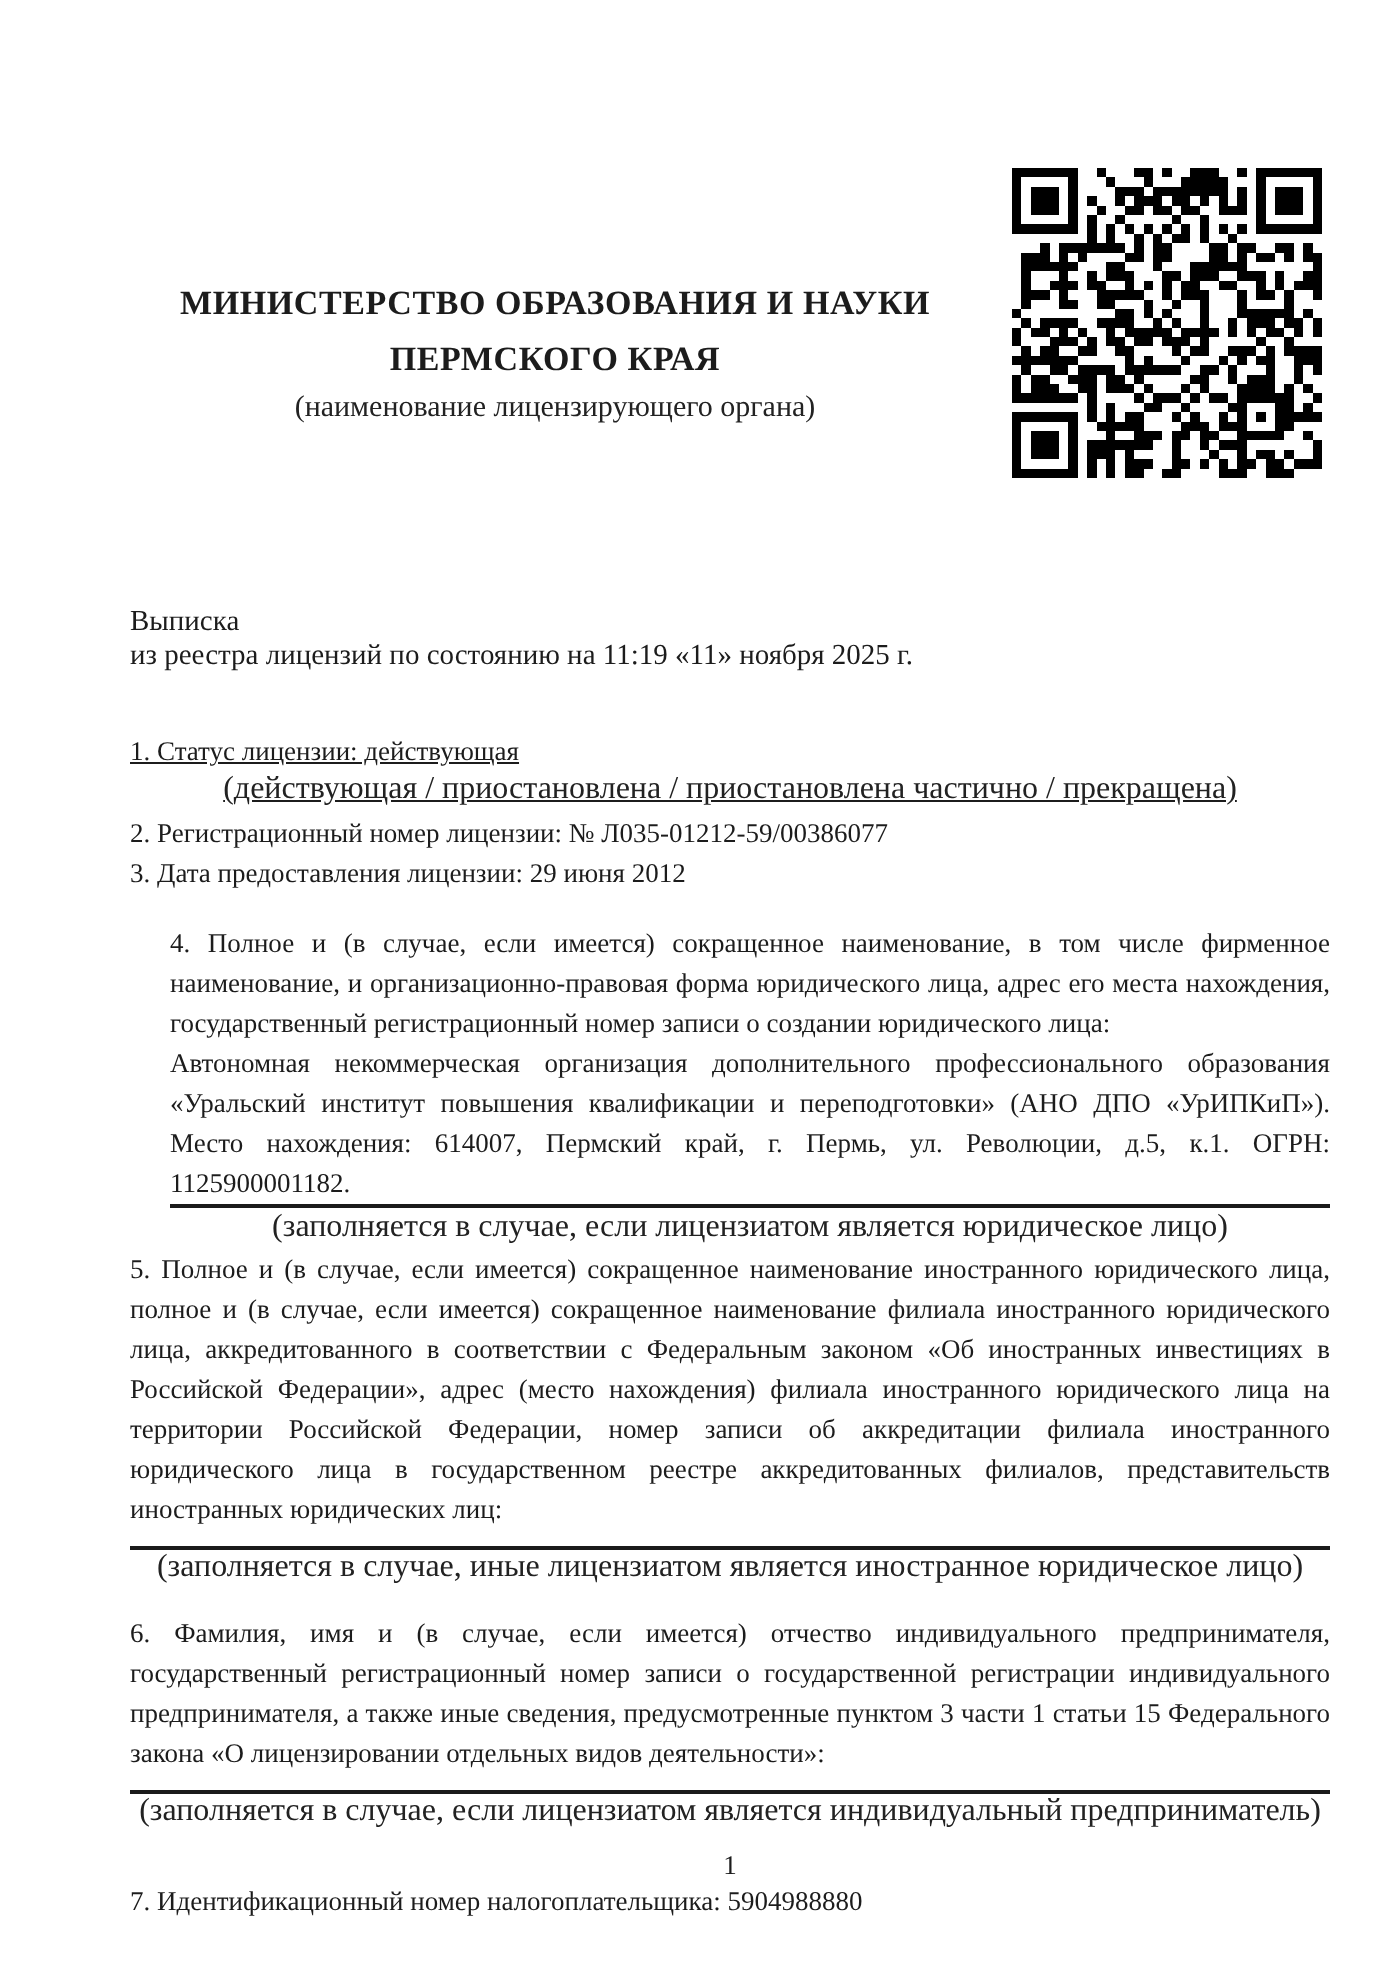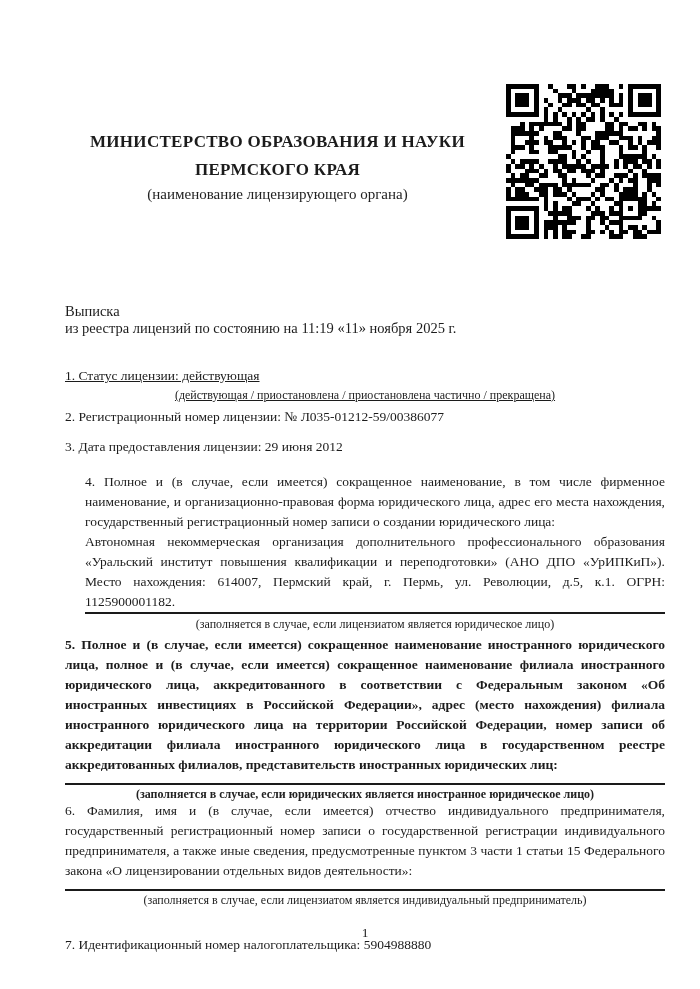--- a/index.html
+++ b/index.html
@@ -6,21 +6,21 @@
   .page{
     position:relative;
     width:700px;height:989px;
     background:#ffffff;
     font-family:"Liberation Serif","DejaVu Serif",serif;
     color:#1c1c1c;
     overflow:hidden;
   }
   
   .ministry{
-    position:absolute;left:65px;top:128px;width:425px;
+    position:absolute;left:65px;top:138px;width:425px;
     text-align:center;
   }
   .ministry-name{
     font-weight:bold;font-size:17px;line-height:28px;
     letter-spacing:.3px;white-space:nowrap;
   }
   .ministry-caption{
     font-size:15px;line-height:13px;margin-top:4px;color:#222;
   }
   .qr{
@@ -33,34 +33,34 @@
     text-align:left;font-size:14.5px;line-height:17px;
   }
   
   .items{
     position:absolute;left:65px;top:364px;width:600px;
     font-size:13.5px;line-height:20px;
   }
   .para{hyphens:none;}
   .just{text-align:justify;}
   .caption{
-    font-size:12px;line-height:14px;text-align:center;
+    font-size:16px;line-height:14px;text-align:center;
     margin-top:2px;color:#222;
   }
   .rule{
     height:0;border-top:2px solid #1a1a1a;margin:0;
   }
   .rule.gap{margin-top:8px;}
   .m-first{margin-top:2px;text-decoration:underline;}
   .m2{margin-top:5px;}
-  .m3{margin-top:10px;}
+  .m3{}
   .m4{margin-top:15px;margin-left:20px;}
   .m4 .caption{margin-top:3px;}
-  .m5{margin-top:4px;font-weight:bold;}
-  .m6{margin-top:0;}
+  .m5{margin-top:4px;}
+  .m6{margin-top:16px;}
   .m7{margin-top:28px;}
   .page-number{
     position:absolute;left:65px;top:925px;width:600px;
     text-align:center;font-size:13.5px;
   }
 </style>
 </head>
 <body>
 
 <div class="page">
@@ -662,21 +662,21 @@
     <section class="item m4">
       <div class="para just">4. Полное и (в случае, если имеется) сокращенное наименование, в том числе фирменное наименование, и организационно-правовая форма юридического лица, адрес его места нахождения, государственный регистрационный номер записи о создании юридического лица:</div>
       <div class="para just">Автономная некоммерческая организация дополнительного профессионального образования «Уральский институт повышения квалификации и переподготовки» (АНО ДПО «УрИПКиП»). Место нахождения: 614007, Пермский край, г. Пермь, ул. Революции, д.5, к.1. ОГРН: 1125900001182.</div>
       <div class="rule"></div>
       <div class="caption">(заполняется в случае, если лицензиатом является юридическое лицо)</div>
     </section>
 
     <section class="item m5">
       <div class="para just">5. Полное и (в случае, если имеется) сокращенное наименование иностранного юридического лица, полное и (в случае, если имеется) сокращенное наименование филиала иностранного юридического лица, аккредитованного в соответствии с Федеральным законом «Об иностранных инвестициях в Российской Федерации», адрес (место нахождения) филиала иностранного юридического лица на территории Российской Федерации, номер записи об аккредитации филиала иностранного юридического лица в государственном реестре аккредитованных филиалов, представительств иностранных юридических лиц:</div>
       <div class="rule gap"></div>
-      <div class="caption">(заполняется в случае, если юридических является иностранное юридическое лицо)</div>
+      <div class="caption">(заполняется в случае, иные лицензиатом является иностранное юридическое лицо)</div>
     </section>
 
     <section class="item m6">
       <div class="para just">6. Фамилия, имя и (в случае, если имеется) отчество индивидуального предпринимателя, государственный регистрационный номер записи о государственной регистрации индивидуального предпринимателя, а также иные сведения, предусмотренные пунктом 3 части 1 статьи 15 Федерального закона «О лицензировании отдельных видов деятельности»:</div>
       <div class="rule gap"></div>
       <div class="caption">(заполняется в случае, если лицензиатом является индивидуальный предприниматель)</div>
     </section>
 
     <section class="item m7">
       <div class="para">7. Идентификационный номер налогоплательщика: 5904988880</div>

